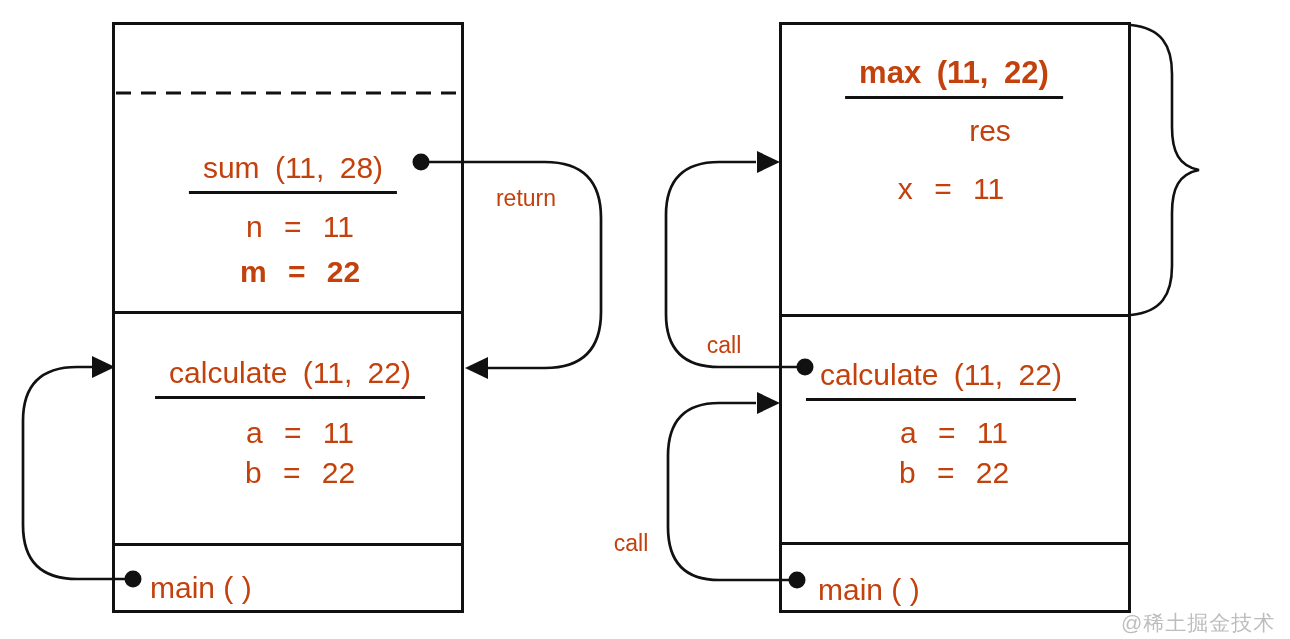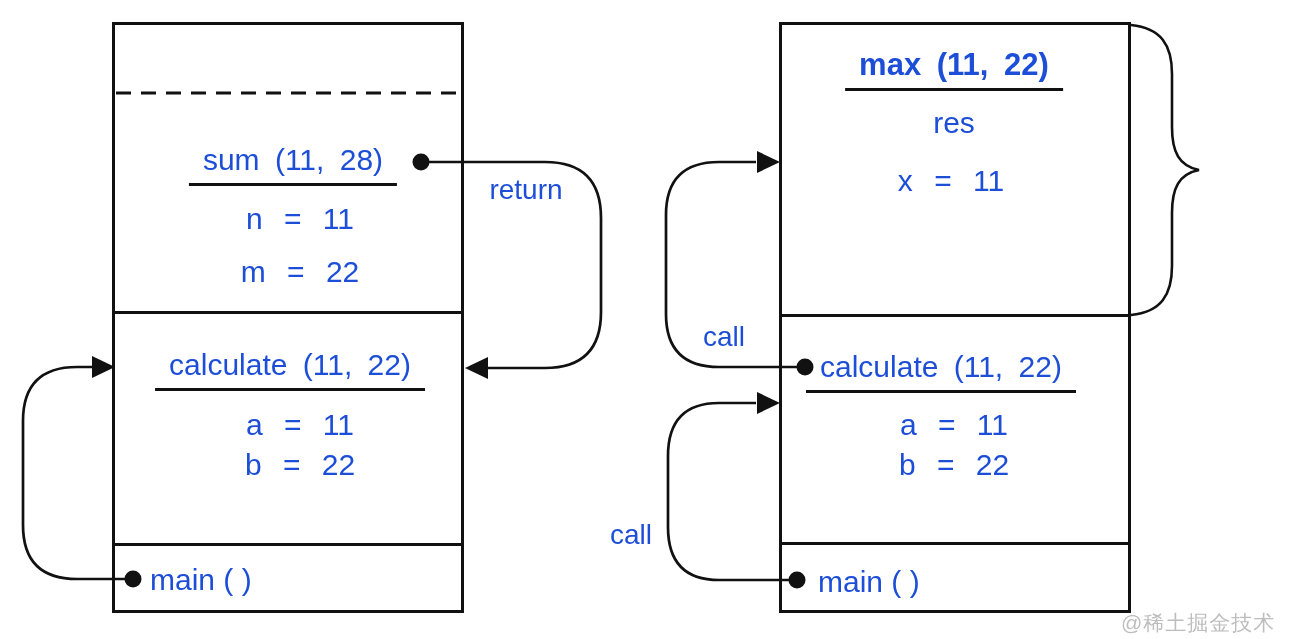--- a/index.html
+++ b/index.html
@@ -20,31 +20,32 @@
   .divider{
     position:absolute;
     height:3px;
     background:#111111;
   }
   .t{
     position:absolute;
     font-size:30px;
     line-height:36px;
     white-space:nowrap;
-    color:#1d4ed8;
+    color:#c2410c;
+    margin-top:8px;
   }
   .c{ transform:translateX(-50%); }
   .var{ word-spacing:13px;text-align:right; }
   .fn-title{
     word-spacing:7px;
     border-bottom:3px solid #111111;
     padding:0 14px 5px 14px;
   }
   .bold{ font-weight:bold; font-size:31px; }
-  .label{ font-size:28px; }
+  .label{ font-size:23px; }
   .brace-label{
     position:absolute;
     width:84px;
     text-align:center;
     font-size:29px;
     line-height:39px;
     white-space:nowrap;
   }
   .watermark{
     position:absolute;
@@ -63,36 +64,36 @@
 <body>
 
 <div class="canvas">
 
   <div class="box" style="left:112px;top:22px;width:352px;height:591px;"></div>
   <div class="divider" style="left:115px;top:311px;width:346px;"></div>
   <div class="divider" style="left:115px;top:543px;width:346px;"></div>
 
   <span class="t c fn-title" style="left:293px;top:142px;">sum (11, 28)</span>
   <span class="t c var" style="left:300px;top:201px;">n = 11</span>
-  <span class="t c var" style="left:300px;top:254px;">m = 22</span>
+  <span class="t c var" style="left:300px;top:246px;font-weight:bold;">m = 22</span>
 
   <span class="t c fn-title" style="left:290px;top:347px;">calculate (11, 22)</span>
   <span class="t c var" style="left:300px;top:407px;">a = 11</span>
   <span class="t c var" style="left:300px;top:447px;">b = 22</span>
 
   <span class="t" style="left:150px;top:562px;">main ( )</span>
 
   <span class="t c label" style="left:526px;top:172px;">return</span>
 
   <div class="box" style="left:779px;top:22px;width:352px;height:591px;"></div>
   <div class="divider" style="left:782px;top:314px;width:346px;"></div>
   <div class="divider" style="left:782px;top:542px;width:346px;"></div>
 
   <span class="t c fn-title bold" style="left:954px;top:47px;">max (11, 22)</span>
-  <span class="t c" style="left:954px;top:105px;">res</span>
+  <span class="t c" style="left:990px;top:105px;">res</span>
   <span class="t c var" style="left:951px;top:163px;">x = 11</span>
 
   <span class="t fn-title" style="left:806px;top:349px;">calculate (11, 22)</span>
   <span class="t c var" style="left:954px;top:407px;">a = 11</span>
   <span class="t c var" style="left:954px;top:447px;">b = 22</span>
 
   <span class="t" style="left:818px;top:564px;">main ( )</span>
 
   <span class="t c label" style="left:724px;top:319px;">call</span>
   <span class="t c label" style="left:631px;top:517px;">call</span>

